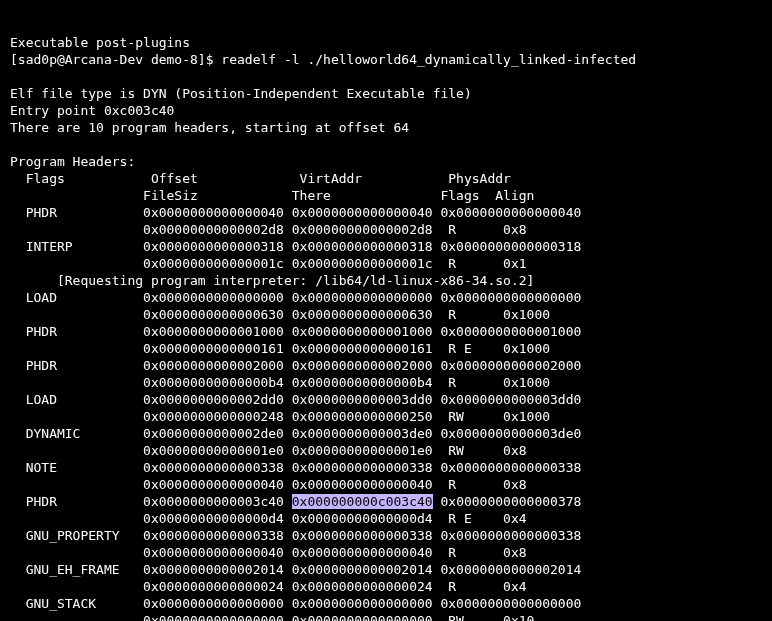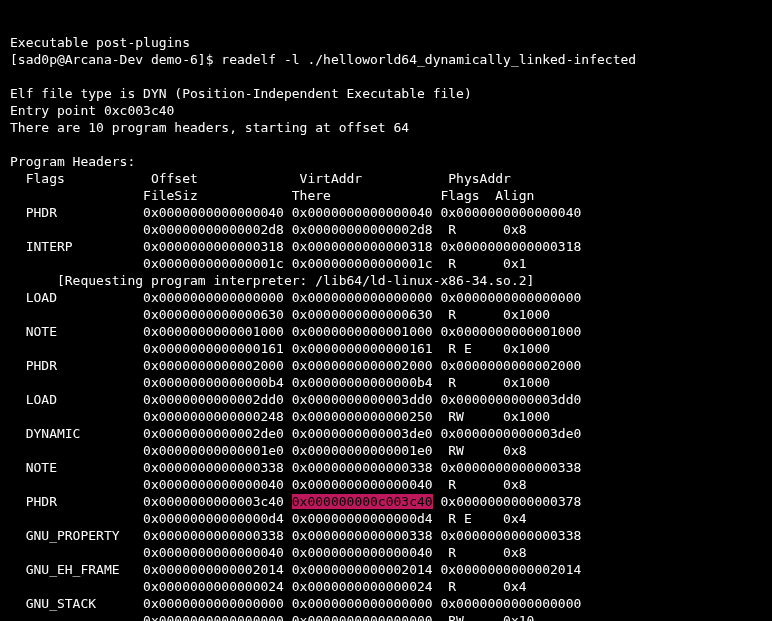--- a/index.html
+++ b/index.html
@@ -12,44 +12,44 @@
     line-height: 17px;
     width: 772px;
     height: 621px;
     overflow: hidden;
     white-space: pre;
   }
   .term {
     padding: 0 10px;
   }
   .hl {
-    background: #be185d;
+    background: #c4b5fd;
     color: #000;
   }
 </style>
 </head>
 <body>
 <div class="term"><span>Executable post-plugins</span>
-<span><span>[sad0p@Arcana-Dev demo-6]$</span> <span>readelf -l ./helloworld64_dynamically_linked-infected</span></span>
+<span><span>[sad0p@Arcana-Dev demo-8]$</span> <span>readelf -l ./helloworld64_dynamically_linked-infected</span></span>
 
 <span>Elf file type is DYN (Position-Independent Executable file)</span>
 <span>Entry point 0xc003c40</span>
 <span>There are 10 program headers, starting at offset 64</span>
 
 <span>Program Headers:</span>
 <span>  Flags           Offset             VirtAddr           PhysAddr</span>
 <span>                 FileSiz            There              Flags  Align</span>
 <span>  PHDR           0x0000000000000040 0x0000000000000040 0x0000000000000040</span>
 <span>                 0x00000000000002d8 0x00000000000002d8  R      0x8</span>
 <span>  INTERP         0x0000000000000318 0x0000000000000318 0x0000000000000318</span>
 <span>                 0x000000000000001c 0x000000000000001c  R      0x1</span>
 <span>      [Requesting program interpreter: /lib64/ld-linux-x86-34.so.2]</span>
 <span>  LOAD           0x0000000000000000 0x0000000000000000 0x0000000000000000</span>
 <span>                 0x0000000000000630 0x0000000000000630  R      0x1000</span>
-<span>  NOTE           0x0000000000001000 0x0000000000001000 0x0000000000001000</span>
+<span>  PHDR           0x0000000000001000 0x0000000000001000 0x0000000000001000</span>
 <span>                 0x0000000000000161 0x0000000000000161  R E    0x1000</span>
 <span>  PHDR           0x0000000000002000 0x0000000000002000 0x0000000000002000</span>
 <span>                 0x00000000000000b4 0x00000000000000b4  R      0x1000</span>
 <span>  LOAD           0x0000000000002dd0 0x0000000000003dd0 0x0000000000003dd0</span>
 <span>                 0x0000000000000248 0x0000000000000250  RW     0x1000</span>
 <span>  DYNAMIC        0x0000000000002de0 0x0000000000003de0 0x0000000000003de0</span>
 <span>                 0x00000000000001e0 0x00000000000001e0  RW     0x8</span>
 <span>  NOTE           0x0000000000000338 0x0000000000000338 0x0000000000000338</span>
 <span>                 0x0000000000000040 0x0000000000000040  R      0x8</span>
 <span><span>  PHDR           0x0000000000003c40 </span><span class="hl">0x000000000c003c40</span><span> 0x0000000000000378</span></span>

